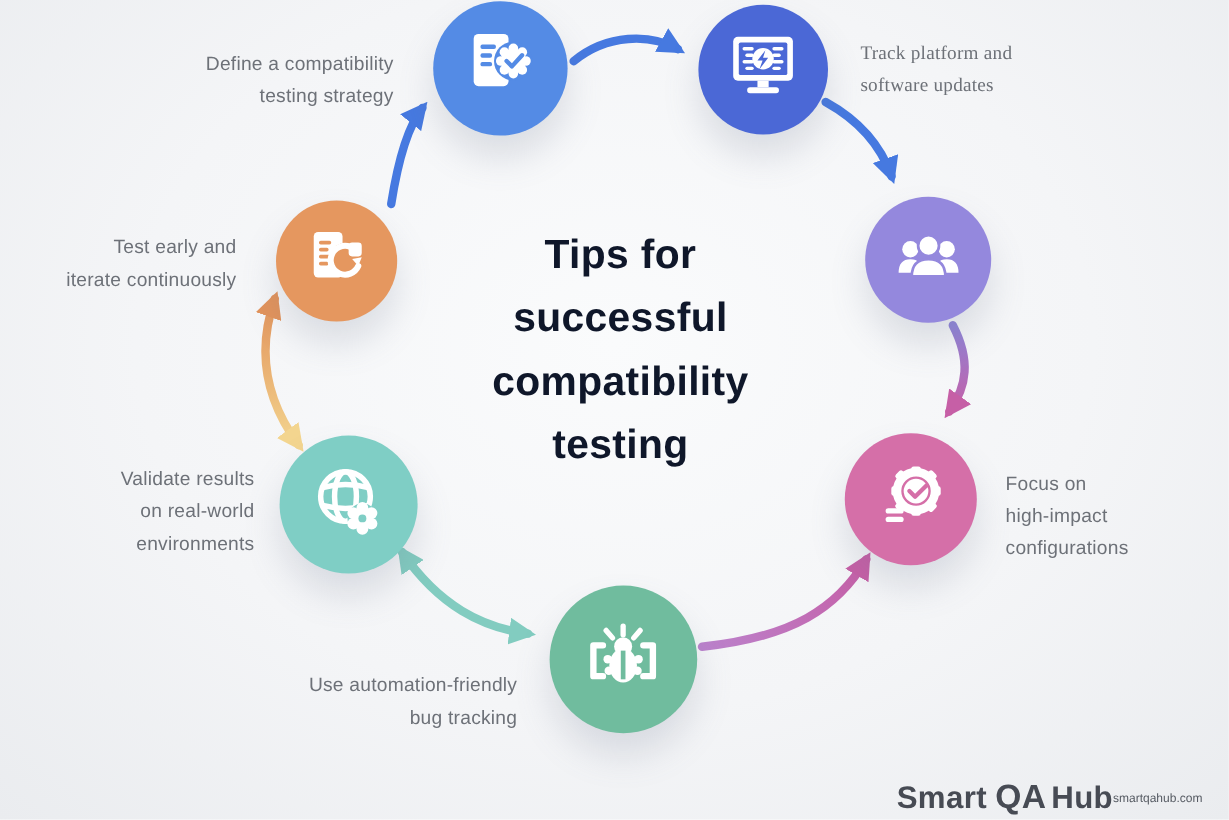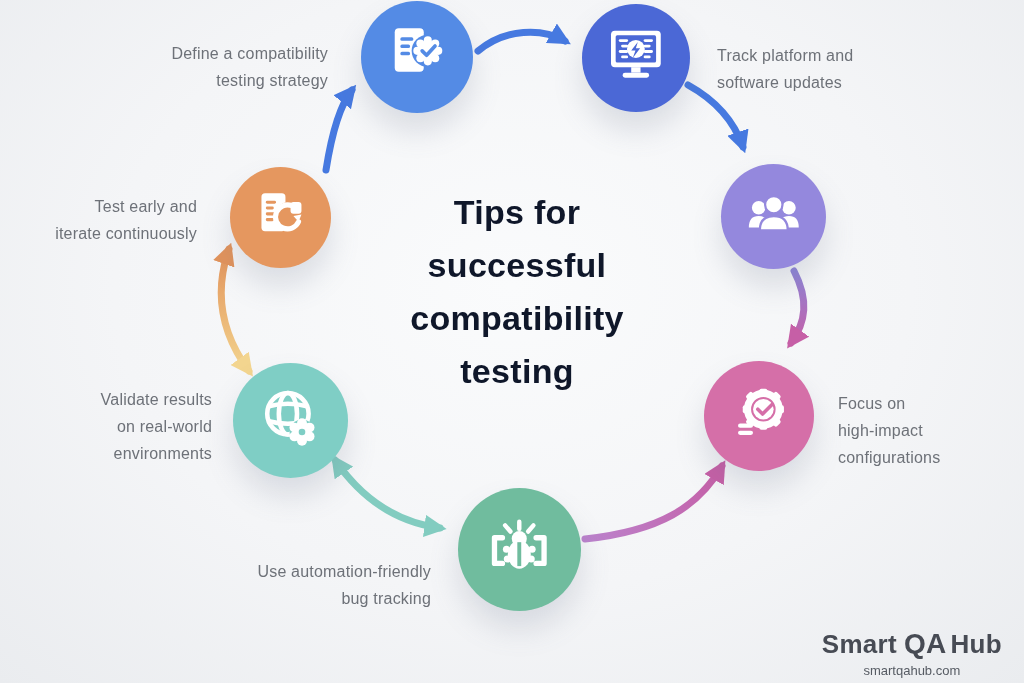--- a/index.html
+++ b/index.html
@@ -25,40 +25,40 @@
   .node--focus   {--c:#D56FA8; left:704px; top:361px; width:110px; height:110px;}
   .node--bug     {--c:#70BC9E; left:458px; top:488px; width:123px; height:123px;}
   .node--validate{--c:#7FCEC5; left:233px; top:363px; width:115px; height:115px;}
   .node--test    {--c:#E5975F; left:230px; top:167px; width:101px; height:101px;}
 
   .label{
     position:absolute;font-size:16px;line-height:27px;color:#6D7178;
     white-space:pre-line;letter-spacing:.2px;
   }
   .label--define  {right:696px; top:40px;  text-align:right;}
-  .label--track   {left:717px;  top:42px;}
+  .label--track   {left:717px;  top:31px;font-family:Liberation Serif, serif;}
   .label--involve {left:848px;  top:193px;}
   .label--focus   {left:838px;  top:390px;}
   .label--bug     {right:593px; top:558px; text-align:right;}
   .label--validate{right:812px; top:386px; text-align:right;}
   .label--test    {right:827px; top:193px; text-align:right;}
 
   .center-title{
     position:absolute;left:357px;top:186px;width:320px;
     text-align:center;font-size:34px;line-height:53px;font-weight:600;
     color:#0f172a;letter-spacing:.3px;white-space:pre-line;
   }
 
   .footer{
-    position:absolute;right:22px;top:628px;
-    display:flex;flex-direction:column;align-items:center;justify-content:flex-end;
+    position:absolute;right:22px;top:648px;
+    display:flex;flex-direction:row;align-items:center;justify-content:flex-end;
   }
   .brand{font-size:26px;font-weight:700;color:#474B54;letter-spacing:.3px;display:flex;align-items:baseline;}
   .brand .qa{font-size:28px;font-weight:800;margin:0 4px 0 7px;}
-  .site{font-size:13px;color:#565B63;margin-top:3px;}
+  .site{font-size:10px;color:#565B63;margin-top:3px;}
 </style>
 </head>
 <body>
 
 <div class="stage">
 
   <svg class="arrows" width="1024" height="683" viewBox="0 0 1024 683">
     <defs>
       <marker id="mk-blue" viewBox="0 0 10 10" refX="7" refY="5" markerWidth="3.2" markerHeight="3.2" orient="auto-start-reverse">
         <path d="M0 0 L10 5 L0 10 z" fill="#4679E0"></path>

